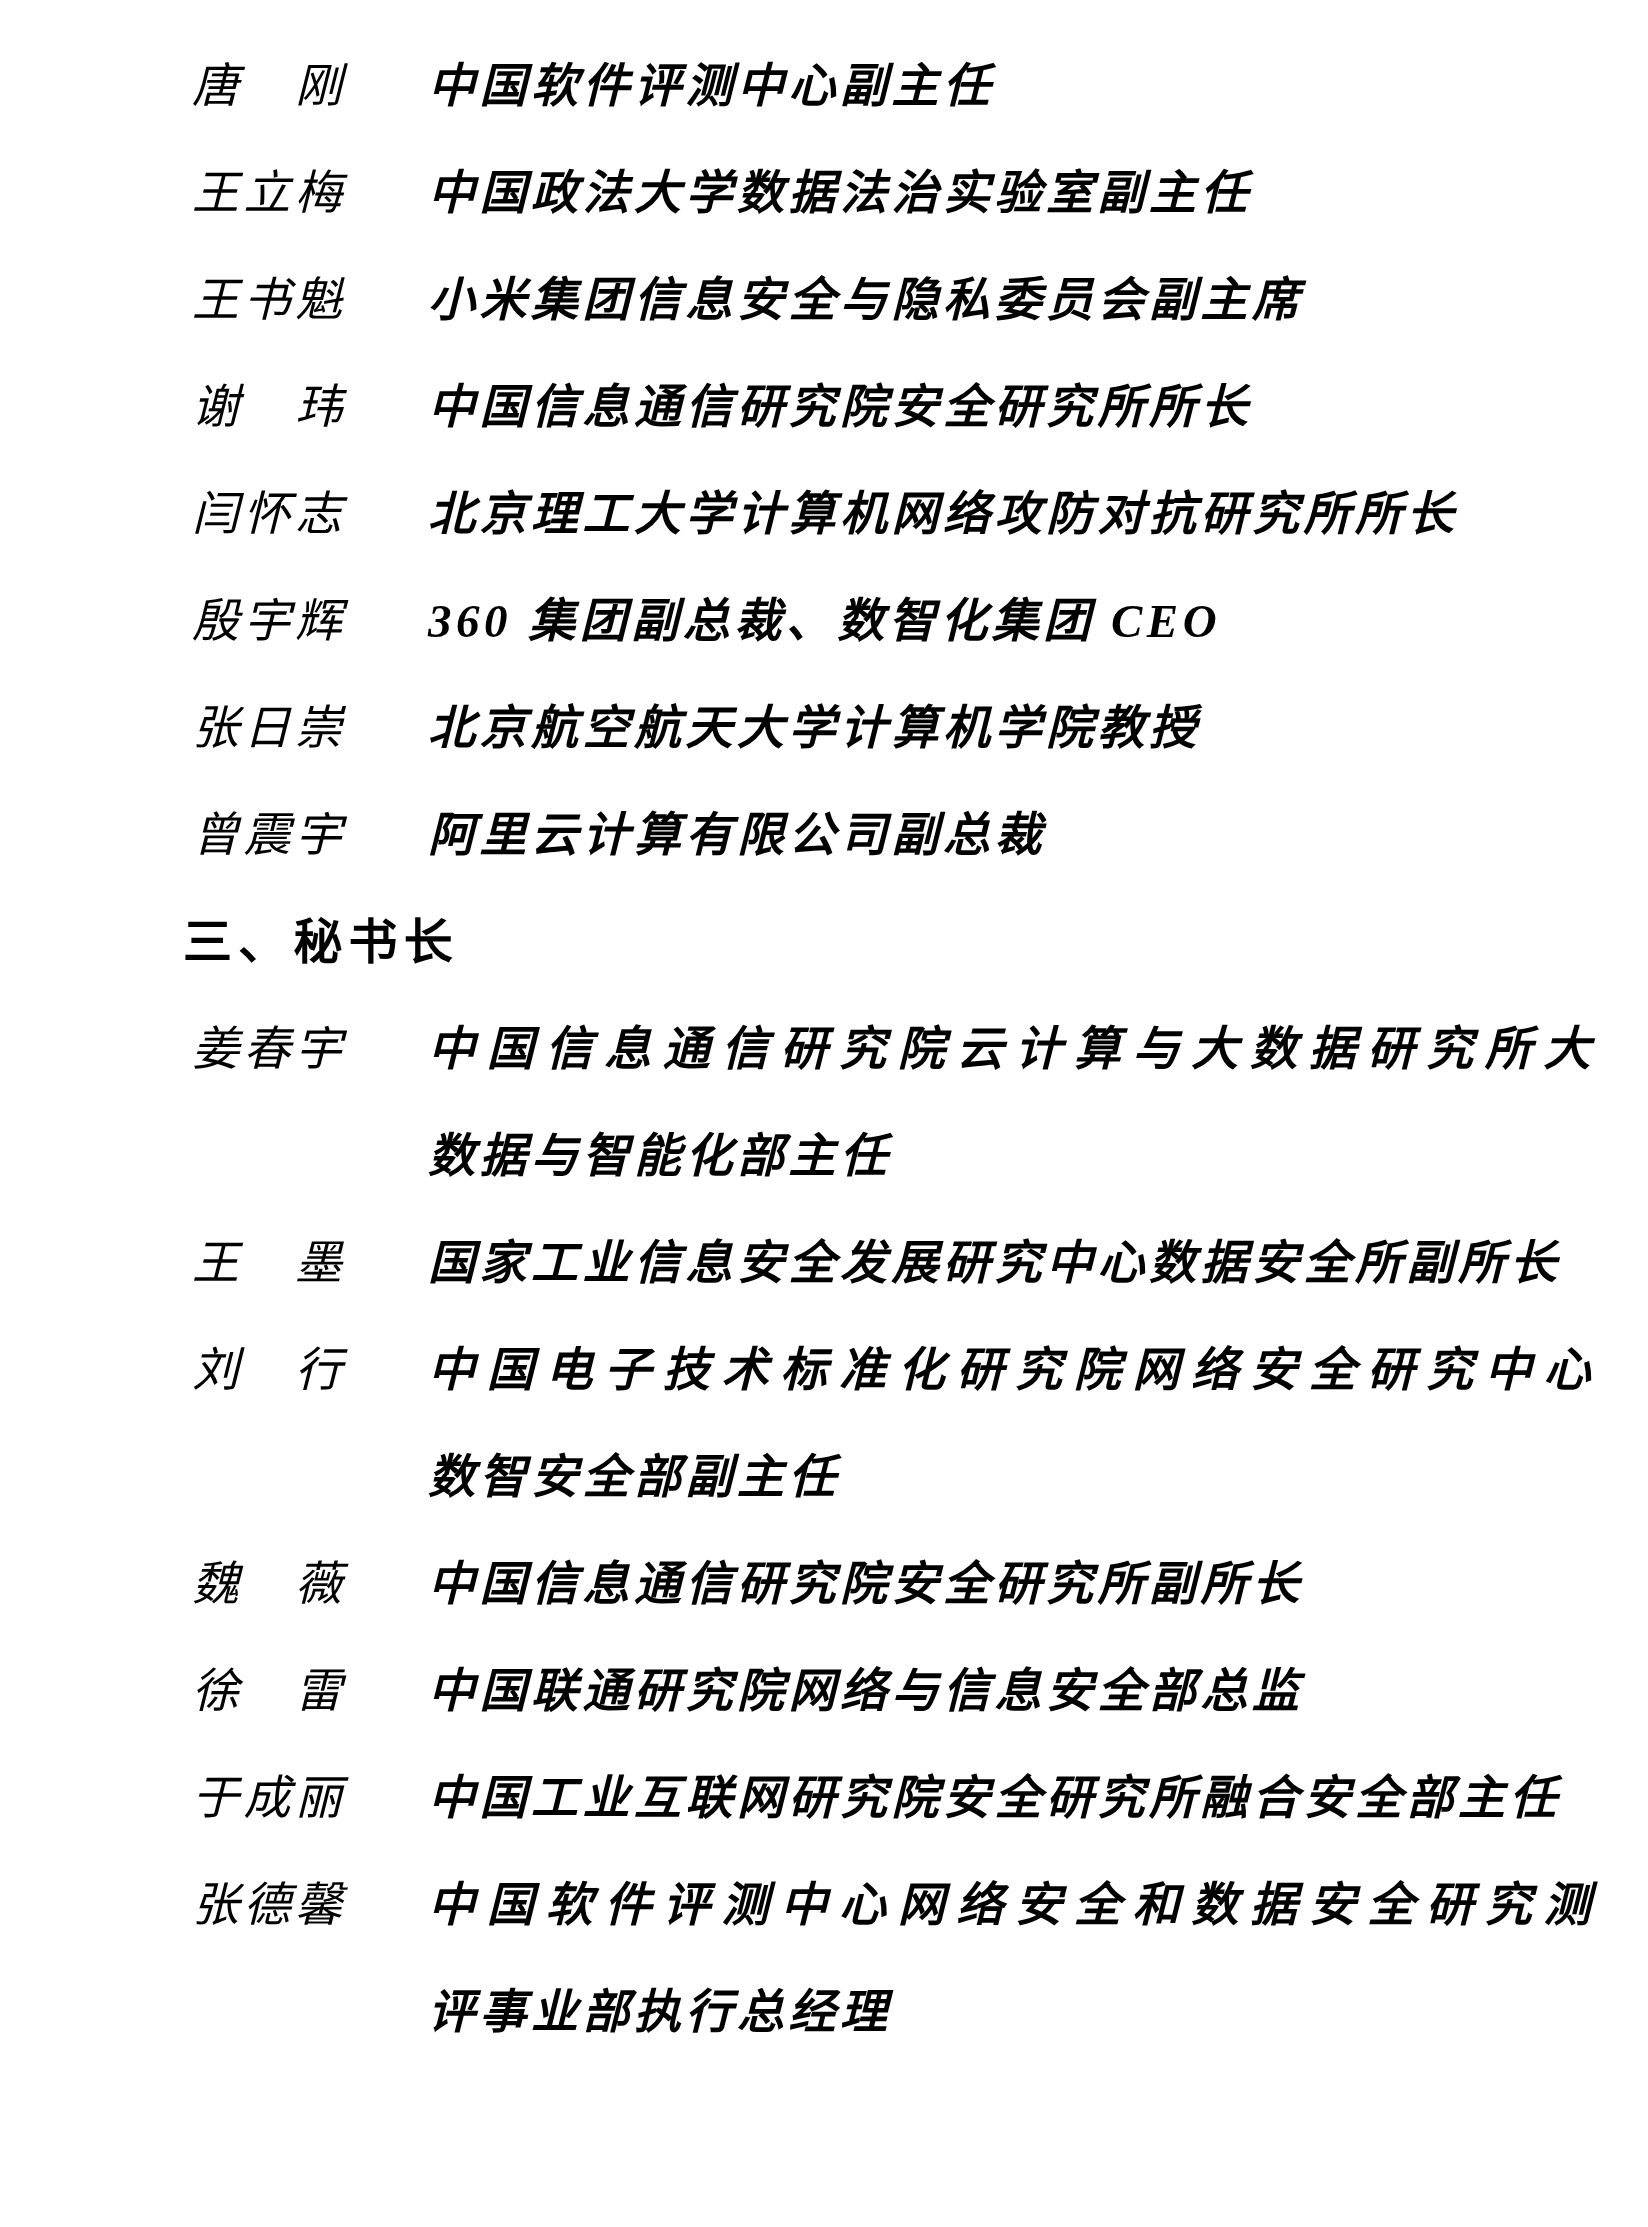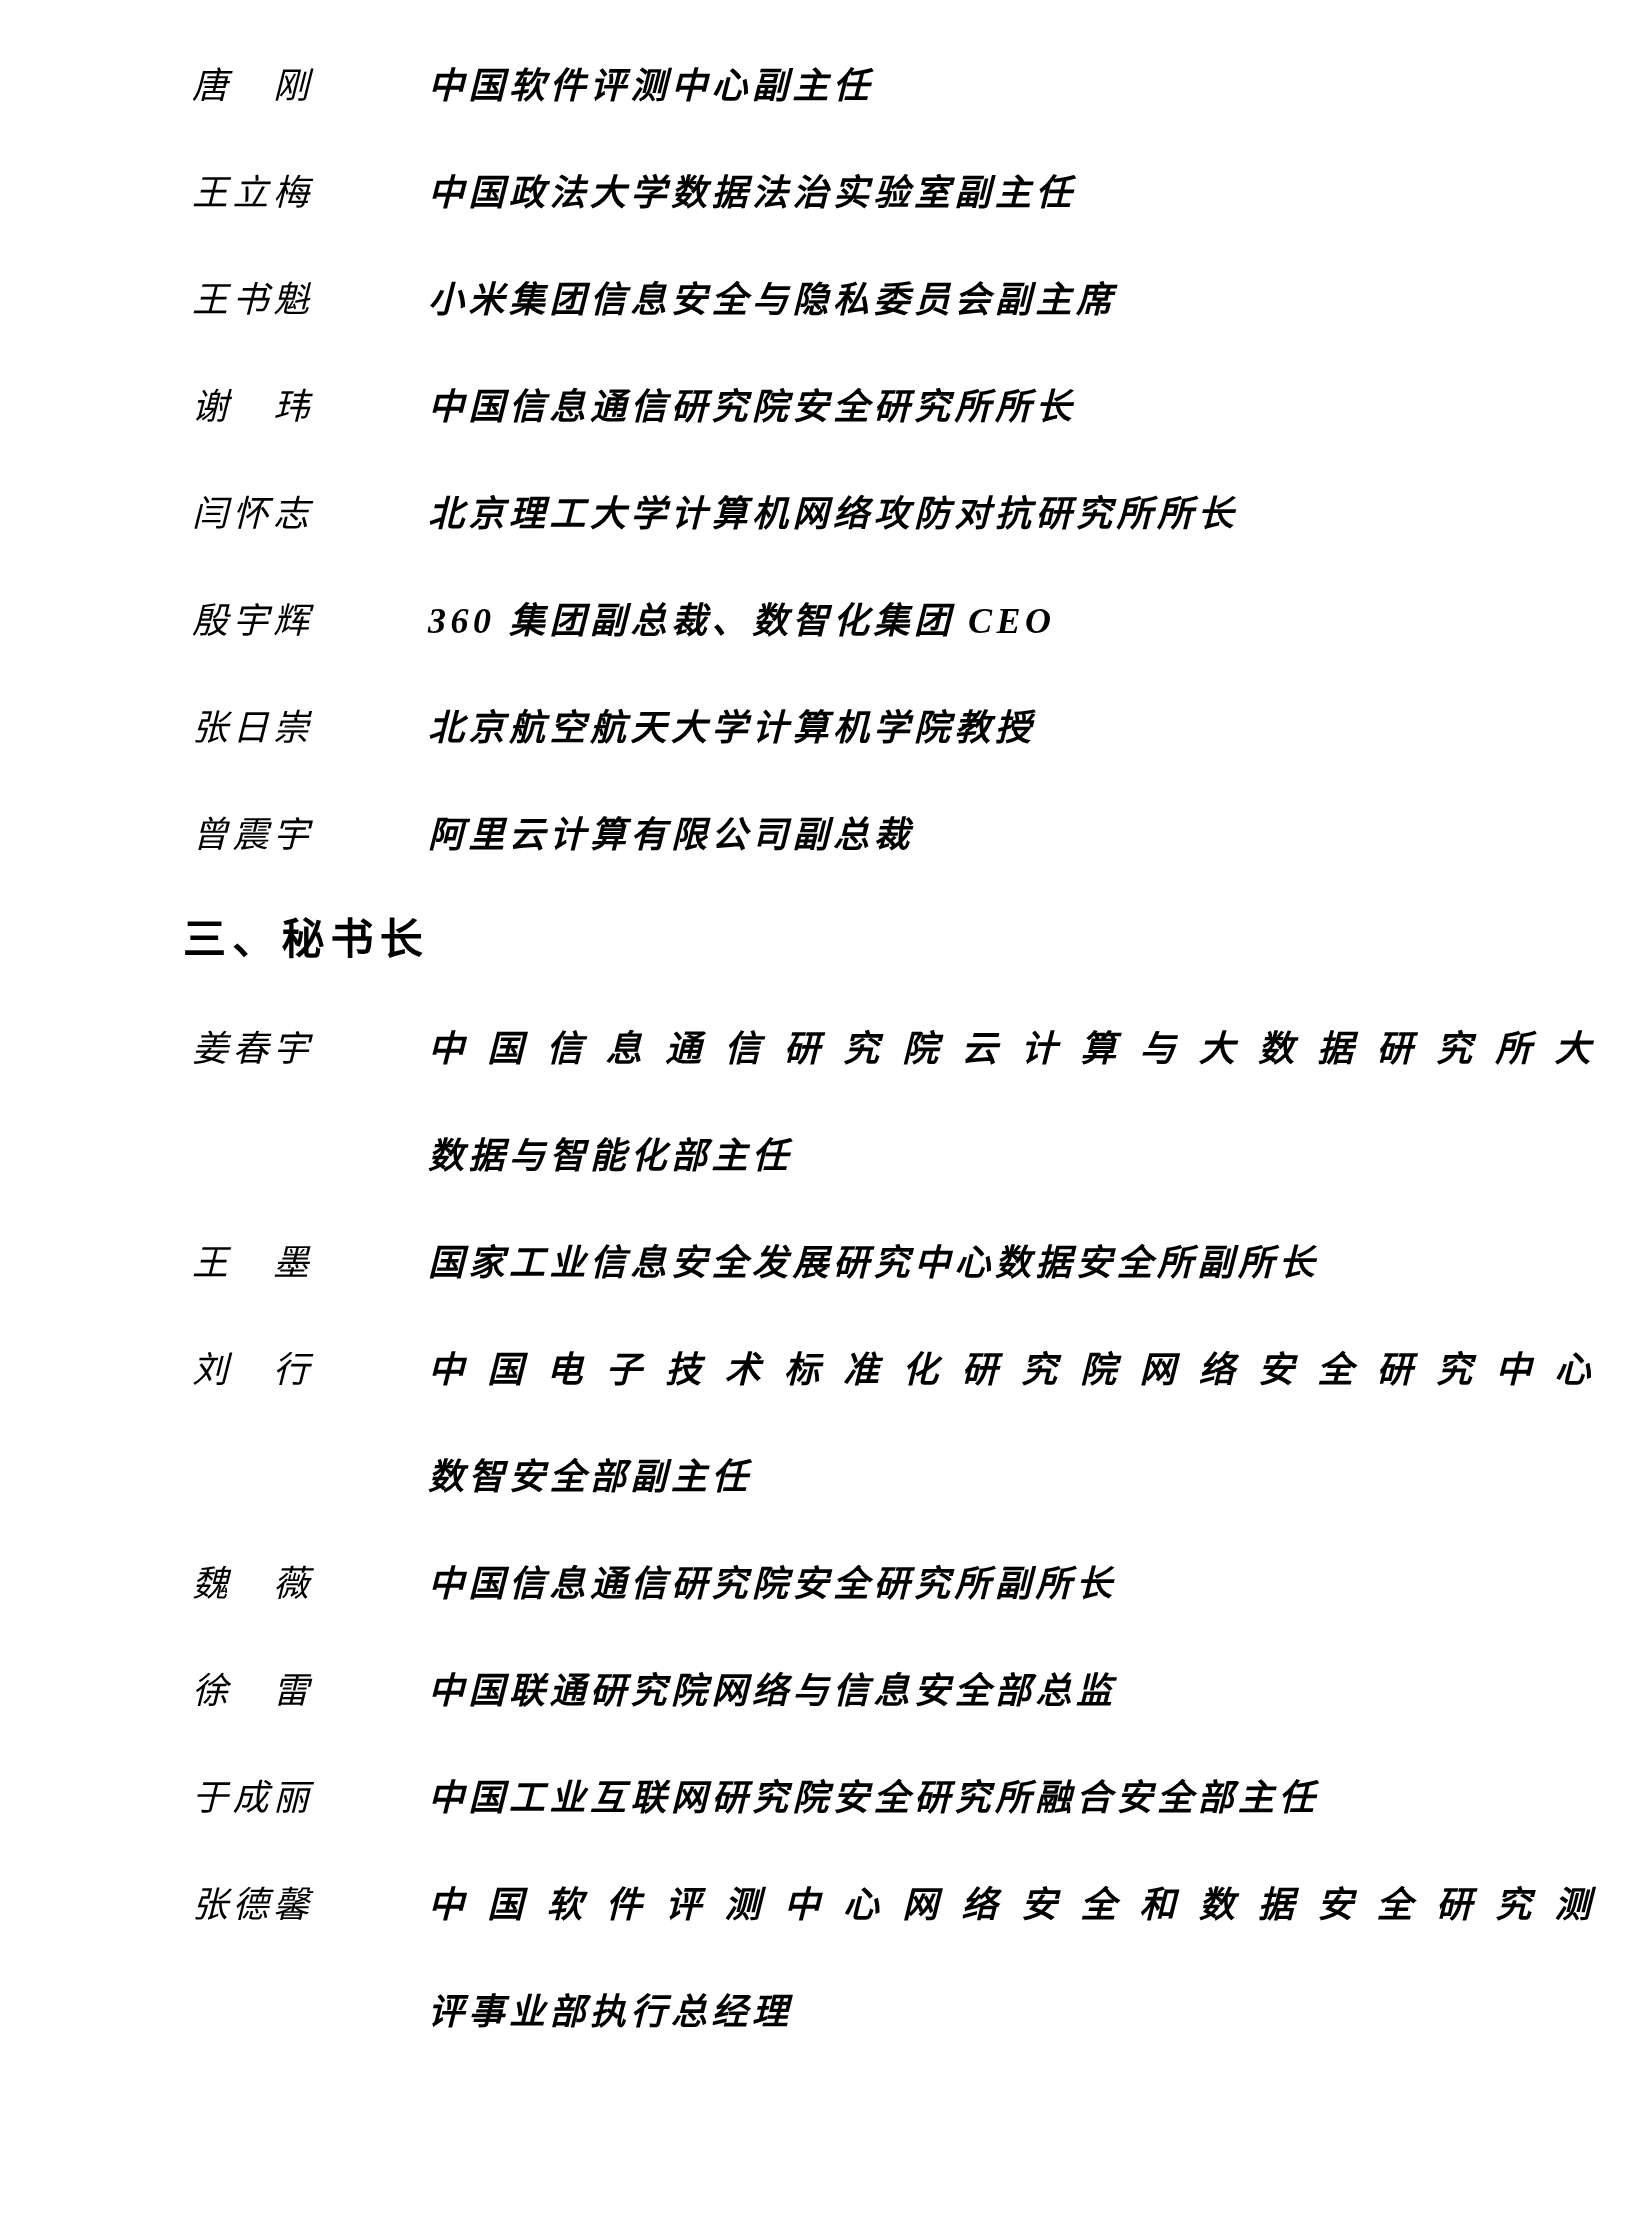--- a/index.html
+++ b/index.html
@@ -21,45 +21,45 @@
   .row { display: flex; align-items: flex-start; }
   .line {
     display: block;
     height: 107px;
     line-height: 107px;
   }
   
   .entry {
     font-family: "Liberation Serif", "DejaVu Serif", serif;
     font-style: italic;
-    font-size: 36px;
+    font-size: 47px;
     letter-spacing: 4.5px;
   }
   .entry .name {
     flex: 0 0 236px;
     width: 236px;
     white-space: pre;
   }
   .entry .desc {
     flex: 0 0 1167px;
     width: 1167px;
     font-weight: bold;
   }
   .desc-line.natural { white-space: nowrap; }
   .desc-line.justify {
     text-align: justify;
     text-align-last: justify;
     text-justify: inter-character;
   }
   
   .heading {
-    font-family: Liberation Mono, monospace;
+    font-family: Liberation Sans, sans-serif;
     font-style: normal;
     font-weight: 700;
-    font-size: 43px;
+    font-size: 49px;
     letter-spacing: 6.2px;
     margin-left: -9px;
     white-space: nowrap;
   }
 </style>
 </head>
 <body>
 
 <main class="page" style="background: rgb(255, 255, 255); color: rgb(0, 0, 0);">
   <div class="rows" id="rows">

